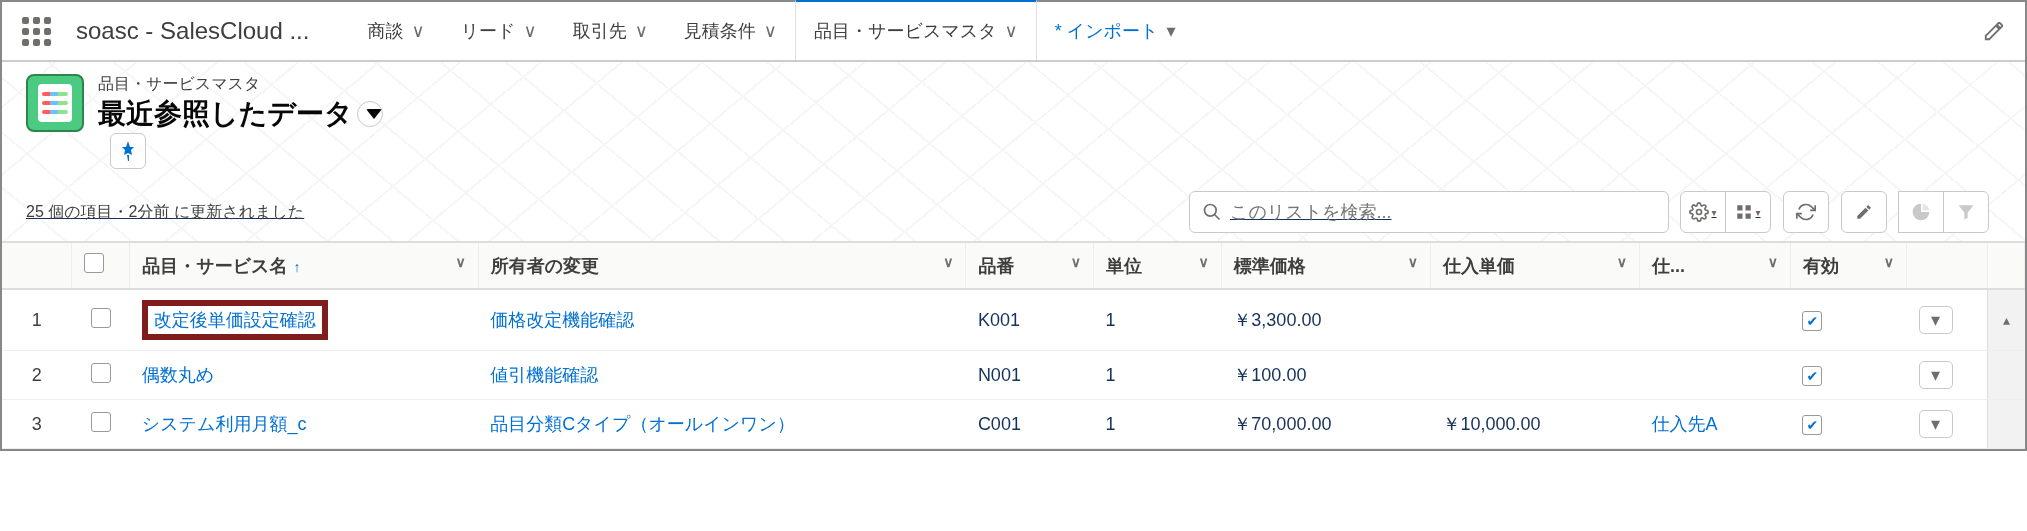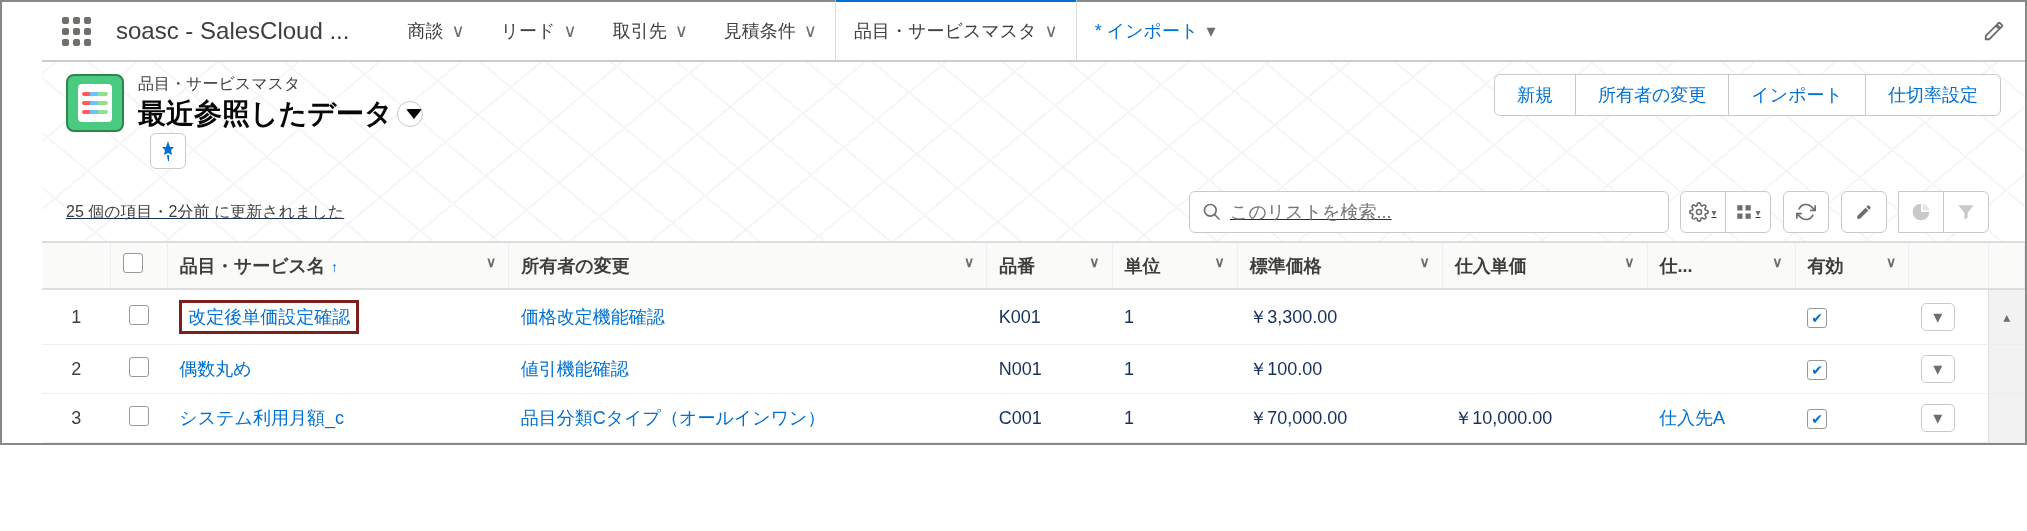--- a/index.html
+++ b/index.html
@@ -1,17 +1,17 @@
 <!DOCTYPE html>
 <html><head>
 <meta charset="utf-8">
 <style>
 * { box-sizing: border-box; margin: 0; padding: 0; }
 body { font-family: "Yu Gothic", "Meiryo", Arial, sans-serif; font-size: 16px; color: #16325c; background: #fff; }
-.frame { width: 2027px; border: 2px solid #888; padding-left: 40px; }
+.frame { width: 2027px; border: 2px solid #888; }
 .topbar { display: flex; align-items: center; height: 60px; border-bottom: 2px solid #ccc; padding: 0 20px; }
 .waffle { display: grid; grid-template-columns: repeat(3, 7px); grid-template-rows: repeat(3, 7px); gap: 4px; margin-right: 25px; cursor: pointer; }
 .waffle span { width: 7px; height: 7px; background: #706e6b; border-radius: 2px; }
 .appname { font-size: 24px; color: #3e3e3c; margin-right: 40px; }
 .nav { display: flex; flex: 1; }
 .nav-item { display: flex; align-items: center; padding: 0 18px; height: 62px; cursor: pointer; font-size: 18px; color: #3e3e3c; white-space: nowrap; }
 .nav-item.active { border-top: 4px solid #0070d2; padding-top: 0; margin-top: -2px; border-left: 1px solid #ddd; border-right: 1px solid #ddd; }
 .nav-item .chev { margin-left: 8px; color: #706e6b; }
 .nav-more { color: #0070d2; }
 .edit-pencil { margin-left: auto; font-size: 20px; color: #706e6b; cursor: pointer; }
@@ -41,21 +41,21 @@
 .iconbtn.single { border-radius:6px; margin-left:0; margin-right:12px; }
 .iconbtn.dim { color:#c9c9c9; }
 .table { width:100%; border-collapse:collapse; }
 .table th { text-align:left; font-weight:bold; font-size:18px; color:#3e3e3c; padding:10px 12px; border-bottom:2px solid #ddd; border-right:1px solid #eee; background:#fafaf9; white-space:nowrap; }
 .table th .sort { margin-left:6px; color:#0070d2; font-size:14px; }
 .table th .chev, .table td .chev { float:right; color:#706e6b; font-size:14px; }
 .table td { padding:10px 12px; border-bottom:1px solid #eee; font-size:18px; vertical-align:middle; }
 .rownum { text-align:center; color:#3e3e3c; width:60px; }
 .cb-col { width:50px; text-align:center; }
 .link { color:#0070d2; }
-.redbox { border:3px solid #7f1d1d; padding:2px 6px; display:inline-block; }
+.redbox { border:6px solid #7f1d1d; padding:2px 6px; display:inline-block; }
 .chkbox { width:20px;height:20px;border:1px solid #999;border-radius:3px;display:inline-flex;align-items:center;justify-content:center;background:#fff;color:#0070d2;font-size:14px; }
 .rowaction { width:34px;height:28px;border:1px solid #c9c9c9;border-radius:5px;display:inline-flex;align-items:center;justify-content:center;background:#fff;color:#706e6b;cursor:pointer; }
 .scroll-col { width:20px; background:#f3f2f2; border-left:1px solid #ddd; }
 .scroll-up { display:block;text-align:center;color:#706e6b;font-size:14px; }
 .col-name{width:300px}.col-cat{width:420px}.col-ban{width:110px}.col-unit{width:110px}.col-stdprice{width:180px}.col-cost{width:180px}.col-sup{width:130px}.col-valid{width:100px}.col-act{width:70px}
 svg { display:block; }
 </style>
 </head>
 <body>
 
@@ -123,26 +123,20 @@
           <span>最近参照したデータ</span>
           <span class="dd-circle">
               <span class="dd-tri"></span>
             </span>
         </span>
         <span class="pin-btn">
           <svg width="16" height="20" viewBox="0 0 16 20" fill="#0070d2">
               <path d="M8 0l2 6h4l-3 3 1 5-4-2-4 2 1-5-3-3h4z M7 14h2v6l-1 0z"></path>
             </svg>
         </span>
-      </div>
-      <div class="action-row">
-        <button>新規</button>
-        <button>所有者の変更</button>
-        <button>インポート</button>
-        <button>仕切率設定</button>
       </div>
     </div>
     <div class="status-row">
       <div class="status-text">25 個の項目・2分前 に更新されました</div>
       <div class="tools">
         <div class="search-box">
           <span style="margin-right:8px;color:#706e6b">
             <svg width="20" height="20" viewBox="0 0 24 24" fill="none" stroke="#706e6b" stroke-width="2">
                 <circle cx="10" cy="10" r="7"></circle>
                 <line x1="21" y1="21" x2="15" y2="15"></line>

